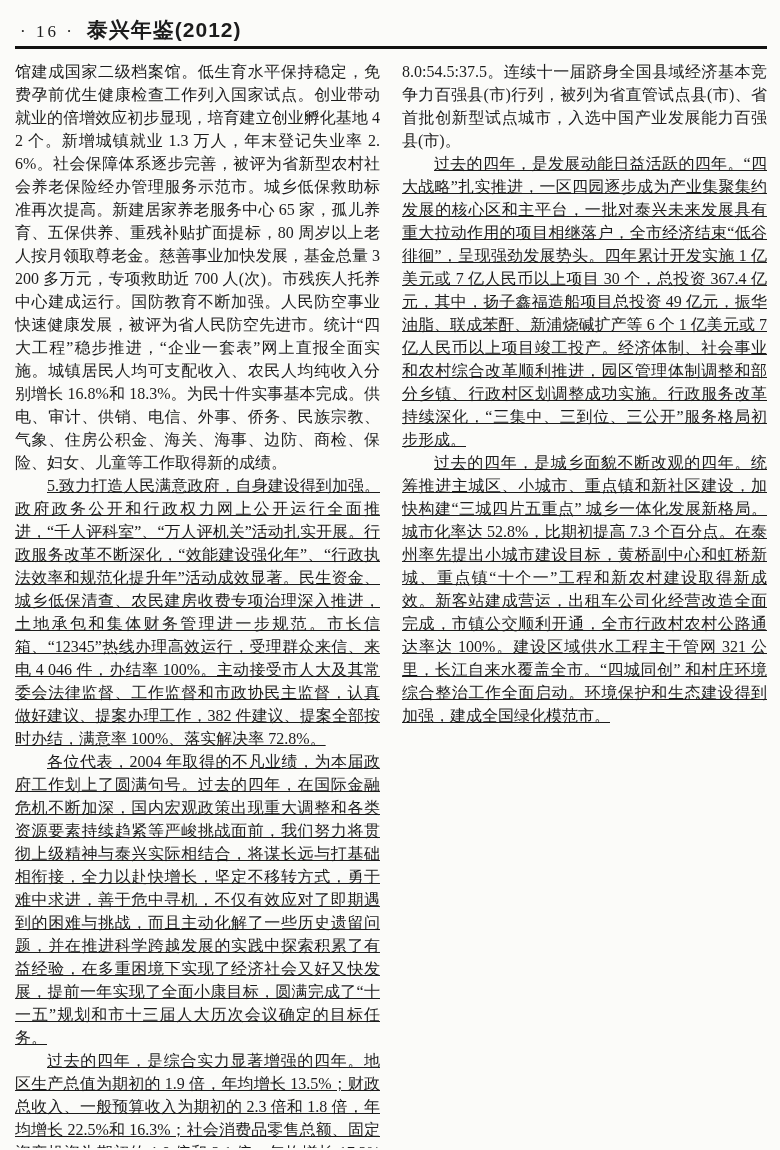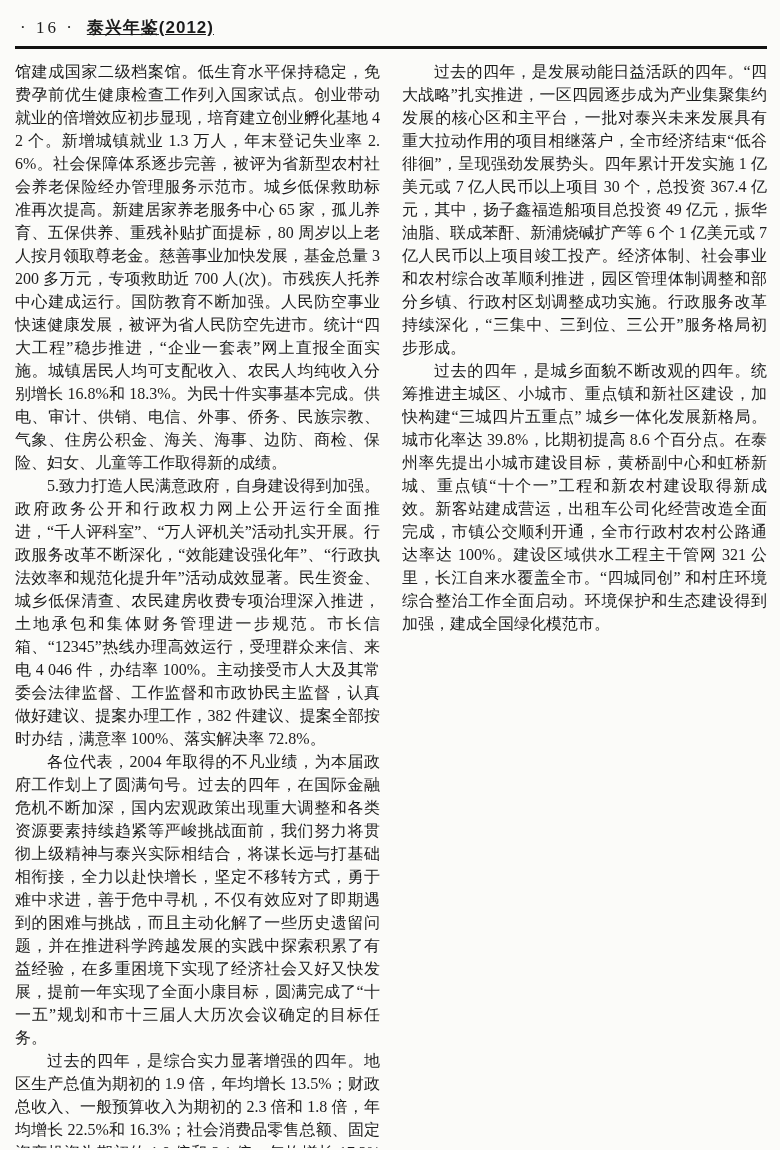--- a/index.html
+++ b/index.html
@@ -27,23 +27,22 @@
   }
   .page-number {
     font-size: 17px;
     letter-spacing: 3px;
     white-space: nowrap;
     text-align: right;
   }
   .book-title {
     font-family: "Liberation Sans", "DejaVu Sans", sans-serif;
     font-weight: bold;
-    font-size: 17px;
+    font-size: 21px;
     letter-spacing: 1px;
-    text-decoration: underline;
   }
   .header-rule {
     height: 3px;
     background: var(--rule, #121212);
     margin-top: 4px;
   }
   .columns {
     display: flex;
     gap: 22px;
     margin-top: 11px;
@@ -55,36 +54,37 @@
     overflow: hidden;
   }
   p.para {
     margin: 0;
     font-size: 16px;
     line-height: 23px;
     text-align: justify;
     text-justify: inter-ideograph;
     word-break: break-all;
   }
-  p.para.indent { text-indent: 2em; }
+  p.para.indent { text-indent: 2em; text-decoration: underline; }
 </style>
 </head>
 <body>
 
 <div class="page">
   <div class="page-header">
     <span class="page-number">· 16 ·</span>
     <span class="book-title">泰兴年鉴(2012)</span>
   </div>
   <div class="header-rule"></div>
   <div class="columns">
     <div class="col" id="col-left">
         <p class="para cont">馆建成国家二级档案馆。低生育水平保持稳定，免费孕前优生健康检查工作列入国家试点。创业带动就业的倍增效应初步显现，培育建立创业孵化基地 42 个。新增城镇就业 1.3 万人，年末登记失业率 2.6%。社会保障体系逐步完善，被评为省新型农村社会养老保险经办管理服务示范市。城乡低保救助标准再次提高。新建居家养老服务中心 65 家，孤儿养育、五保供养、重残补贴扩面提标，80 周岁以上老人按月领取尊老金。慈善事业加快发展，基金总量 3 200 多万元，专项救助近 700 人(次)。市残疾人托养中心建成运行。国防教育不断加强。人民防空事业快速健康发展，被评为省人民防空先进市。统计“四大工程”稳步推进，“企业一套表”网上直报全面实施。城镇居民人均可支配收入、农民人均纯收入分别增长 16.8%和 18.3%。为民十件实事基本完成。供电、审计、供销、电信、外事、侨务、民族宗教、气象、住房公积金、海关、海事、边防、商检、保险、妇女、儿童等工作取得新的成绩。</p>
         <p class="para indent">5.致力打造人民满意政府，自身建设得到加强。政府政务公开和行政权力网上公开运行全面推进，“千人评科室”、“万人评机关”活动扎实开展。行政服务改革不断深化，“效能建设强化年”、“行政执法效率和规范化提升年”活动成效显著。民生资金、城乡低保清查、农民建房收费专项治理深入推进，土地承包和集体财务管理进一步规范。市长信箱、“12345”热线办理高效运行，受理群众来信、来电 4 046 件，办结率 100%。主动接受市人大及其常委会法律监督、工作监督和市政协民主监督，认真做好建议、提案办理工作，382 件建议、提案全部按时办结，满意率 100%、落实解决率 72.8%。</p>
         <p class="para indent">各位代表，2004 年取得的不凡业绩，为本届政府工作划上了圆满句号。过去的四年，在国际金融危机不断加深，国内宏观政策出现重大调整和各类资源要素持续趋紧等严峻挑战面前，我们努力将贯彻上级精神与泰兴实际相结合，将谋长远与打基础相衔接，全力以赴快增长，坚定不移转方式，勇于难中求进，善于危中寻机，不仅有效应对了即期遇到的困难与挑战，而且主动化解了一些历史遗留问题，并在推进科学跨越发展的实践中探索积累了有益经验，在多重困境下实现了经济社会又好又快发展，提前一年实现了全面小康目标，圆满完成了“十一五”规划和市十三届人大历次会议确定的目标任务。</p>
         <p class="para indent">过去的四年，是综合实力显著增强的四年。地区生产总值为期初的 1.9 倍，年均增长 13.5%；财政总收入、一般预算收入为期初的 2.3 倍和 1.8 倍，年均增长 22.5%和 16.3%；社会消费品零售总额、固定资产投资为期初的 1.9 倍和 2.1 倍，年均增长 17.2%和 20.5%。三次产业比重由 10.2:56.8:33.0 优化为</p>
       </div>
     <div class="col" id="col-right">
+        <p class="para cont">8.0:54.5:37.5。连续十一届跻身全国县域经济基本竞争力百强县(市)行列，被列为省直管试点县(市)、省首批创新型试点城市，入选中国产业发展能力百强县(市)。</p>
         <p class="para indent">过去的四年，是发展动能日益活跃的四年。“四大战略”扎实推进，一区四园逐步成为产业集聚集约发展的核心区和主平台，一批对泰兴未来发展具有重大拉动作用的项目相继落户，全市经济结束“低谷徘徊”，呈现强劲发展势头。四年累计开发实施 1 亿美元或 7 亿人民币以上项目 30 个，总投资 367.4 亿元，其中，扬子鑫福造船项目总投资 49 亿元，振华油脂、联成苯酐、新浦烧碱扩产等 6 个 1 亿美元或 7 亿人民币以上项目竣工投产。经济体制、社会事业和农村综合改革顺利推进，园区管理体制调整和部分乡镇、行政村区划调整成功实施。行政服务改革持续深化，“三集中、三到位、三公开”服务格局初步形成。</p>
-        <p class="para indent">过去的四年，是城乡面貌不断改观的四年。统筹推进主城区、小城市、重点镇和新社区建设，加快构建“三城四片五重点” 城乡一体化发展新格局。城市化率达 39.8%，比期初提高 8.6 个百分点。在泰州率先提出小城市建设目标，黄桥副中心和虹桥新城、重点镇“十个一”工程和新农村建设取得新成效。新客站建成营运，出租车公司化经营改造全面完成，市镇公交顺利开通，全市行政村农村公路通达率达 100%。建设区域供水工程主干管网 321 公里，长江自来水覆盖全市。“四城同创” 和村庄环境综合整治工作全面启动。环境保护和生态建设得到加强，建成全国绿化模范市。</p>
+        <p class="para indent">过去的四年，是城乡面貌不断改观的四年。统筹推进主城区、小城市、重点镇和新社区建设，加快构建“三城四片五重点” 城乡一体化发展新格局。城市化率达 52.8%，比期初提高 7.3 个百分点。在泰州率先提出小城市建设目标，黄桥副中心和虹桥新城、重点镇“十个一”工程和新农村建设取得新成效。新客站建成营运，出租车公司化经营改造全面完成，市镇公交顺利开通，全市行政村农村公路通达率达 100%。建设区域供水工程主干管网 321 公里，长江自来水覆盖全市。“四城同创” 和村庄环境综合整治工作全面启动。环境保护和生态建设得到加强，建成全国绿化模范市。</p>
       </div>
   </div>
 </div>
 
 </body></html>

